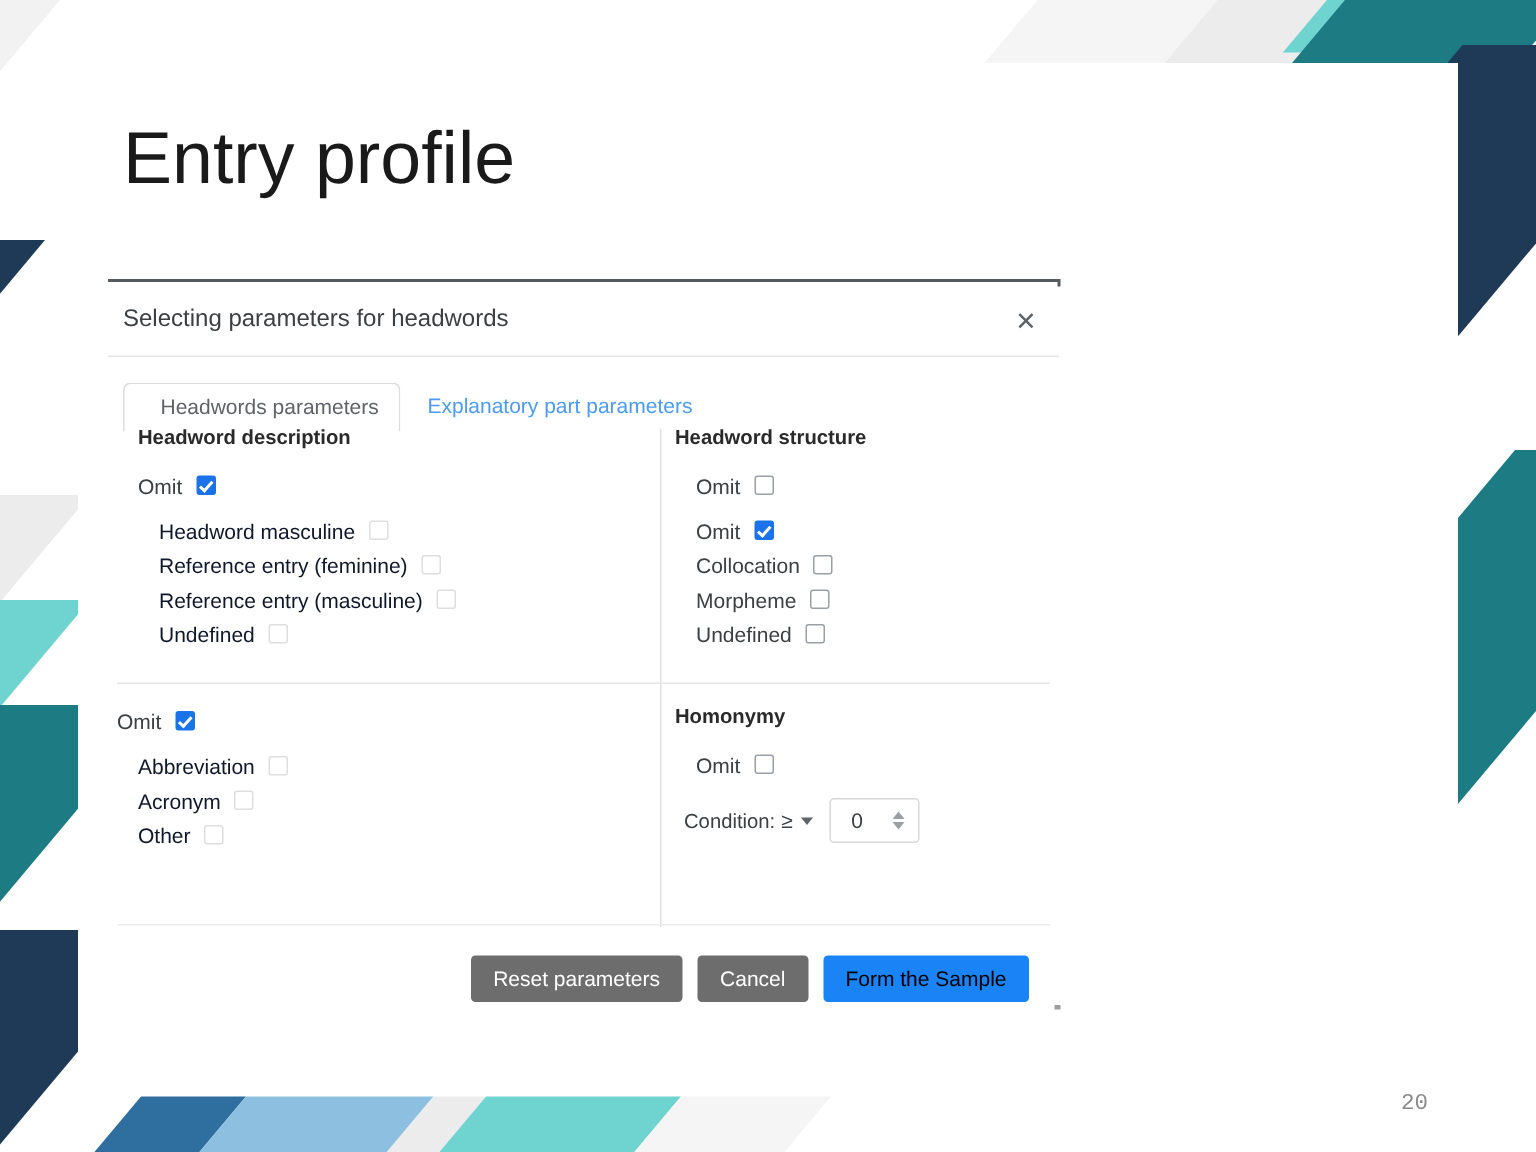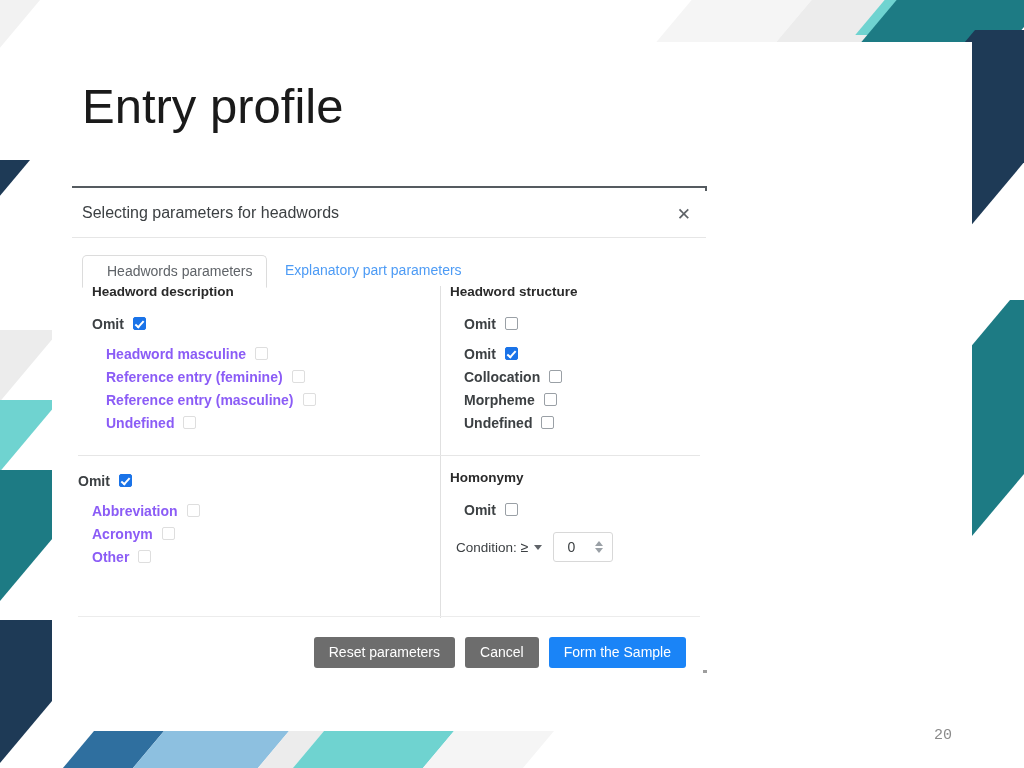--- a/index.html
+++ b/index.html
@@ -80,22 +80,22 @@
   #h-divider-2{position:absolute;left:6px;top:332px;width:622px;height:1px;background:#ececec;}
 
   .panel{position:absolute;}
   .panel-title{
     font-size:13.5px;font-weight:bold;color:#2a2a2a;margin:0 0 14px 0;
   }
   .opt-row{
     display:flex;align-items:center;margin-bottom:2px;height:21px;
   }
   .opt-row.omit{margin-bottom:9px;}
-  .opt-label{font-size:14px;color:#3c4043;white-space:nowrap;font-weight:bold;}
-  .opt-row.dim .opt-label{color:#8b5cf6;}
+  .opt-label{font-size:14px;color:#3c4043;white-space:nowrap;}
+  .opt-row.dim .opt-label{color:#0f172a;}
   .indent{padding-left:14px;}
 
   .cb{
     width:13px;height:13px;margin-left:9px;flex:none;
     border:1px solid #9aa0a6;border-radius:2px;background:#fff;
     box-sizing:border-box;cursor:pointer;position:relative;
   }
   .opt-row.dim .cb{border-color:#dedede;}
   .cb.checked{background:#1a73e8;border-color:#1a73e8;}
   .cb.checked:after{
@@ -125,21 +125,21 @@
   #spinner i.dn{border-top:5px solid #9aa0a6;}
 
   
   #footer{position:absolute;left:0;top:438px;width:634px;height:54px;}
   #btn-row{position:absolute;right:20px;top:13px;display:flex;gap:10px;}
   .btn{
     font-family:"Liberation Sans", sans-serif;font-size:14px;
     border:none;border-radius:3px;padding:8px 15px;cursor:pointer;line-height:1.1;
   }
   .btn.grey{background:#6d6d6d;color:#ffffff;}
-  .btn.blue{background:#1a84f7;color:#ffffff;}
+  .btn.blue{background:#1a84f7;color:#000000;}
   #footer-mark{position:absolute;right:-1px;top:46px;width:4px;height:3px;background:#9e9e9e;}
 </style>
 </head>
 <body>
 
 <div id="slide-bg">
 
   <div class="chev" style="left:700px;top:-10px;width:120px;height:150px;background:#f5f5f5;"></div>
   <div class="chev" style="left:820px;top:-10px;width:90px;height:150px;background:#ececec;"></div>
   <div class="chev" style="left:893px;top:-10px;width:40px;height:45px;background:#6fd3d0;"></div>

